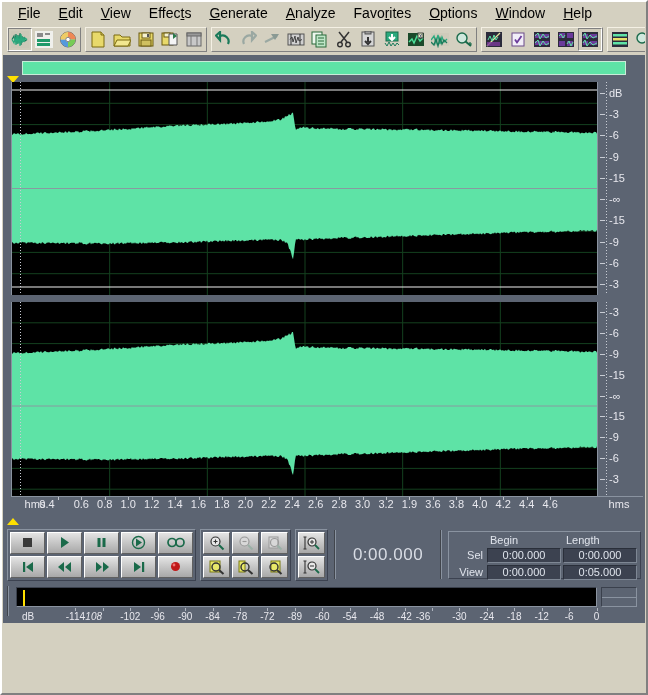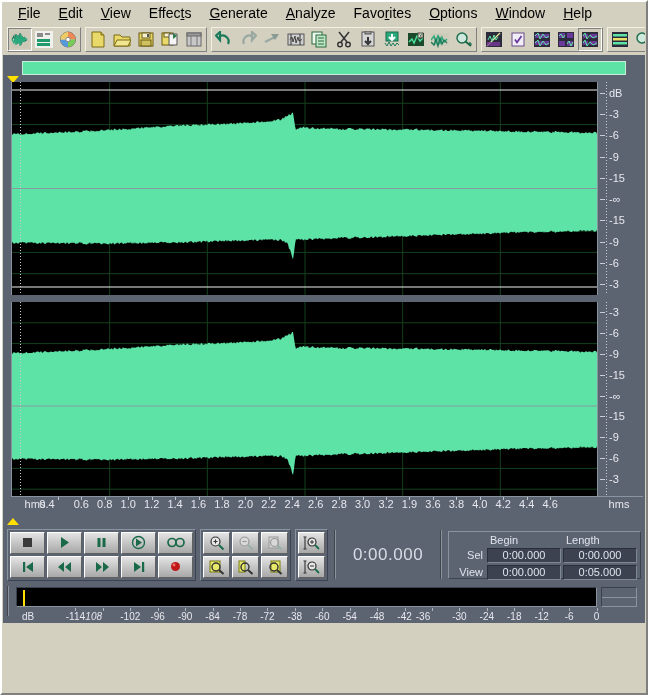--- a/index.html
+++ b/index.html
@@ -918,21 +918,21 @@
           <span style="left: 141.703px;">-96</span>
           <i style="left: 141.703px;"></i>
           <span style="left: 169.129px;">-90</span>
           <i style="left: 169.129px;"></i>
           <span style="left: 196.554px;">-84</span>
           <i style="left: 196.554px;"></i>
           <span style="left: 223.98px;">-78</span>
           <i style="left: 223.98px;"></i>
           <span style="left: 251.406px;">-72</span>
           <i style="left: 251.406px;"></i>
-          <span style="left: 278.832px;">-38</span>
+          <span style="left: 278.832px;">-89</span>
           <i style="left: 278.832px;"></i>
           <span style="left: 306.257px;">-60</span>
           <i style="left: 306.257px;"></i>
           <span style="left: 333.683px;">-54</span>
           <i style="left: 333.683px;"></i>
           <span style="left: 361.109px;">-48</span>
           <i style="left: 361.109px;"></i>
           <span style="left: 388.535px;">-42</span>
           <i style="left: 388.535px;"></i>
           <span style="left: 407px;">-36</span>

